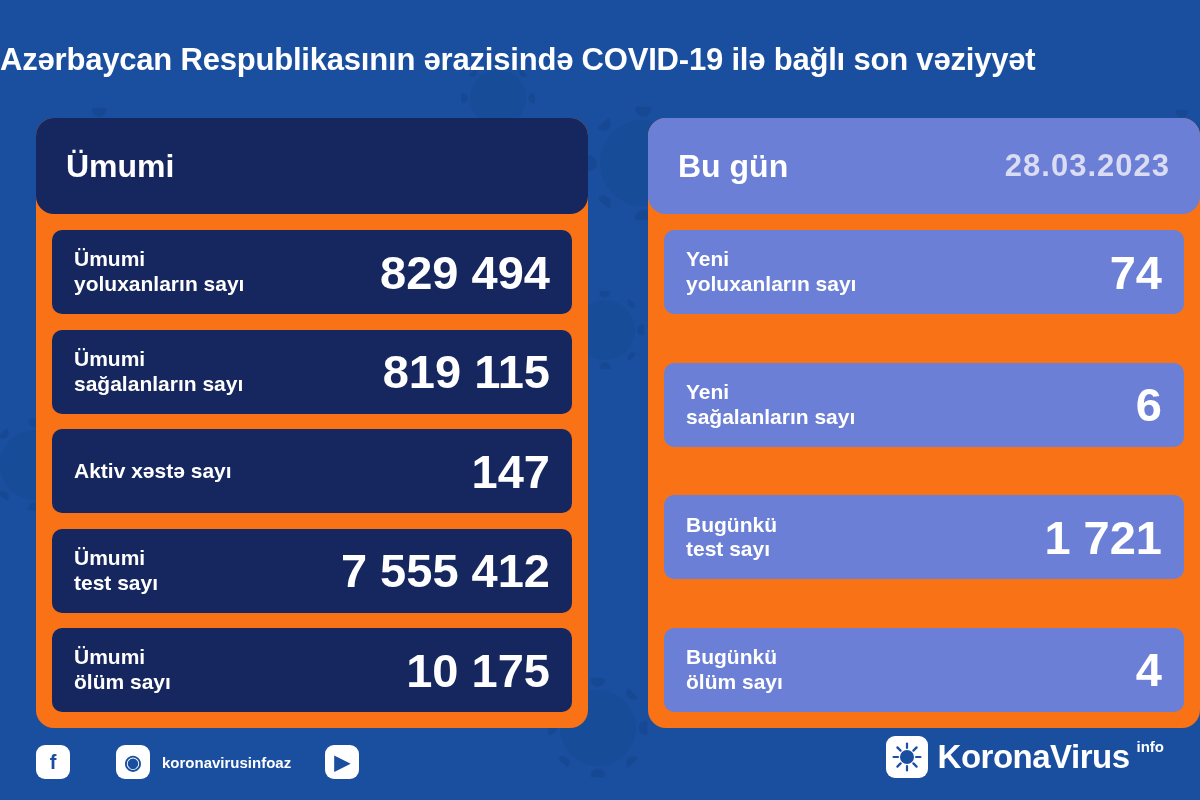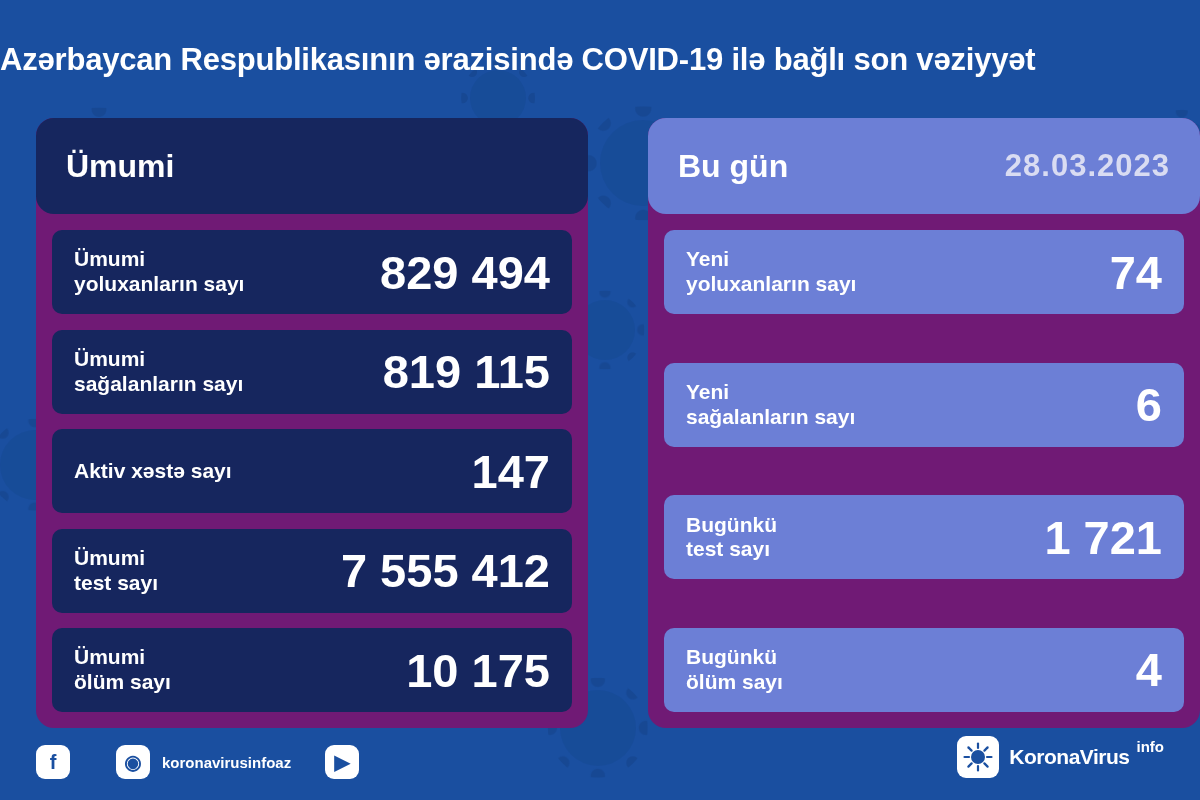--- a/index.html
+++ b/index.html
@@ -51,21 +51,21 @@
     color: #ffffff;
     font-size: 31px;
     font-weight: bold;
     letter-spacing: -.2px;
     white-space: nowrap;
   }
 
   .panel {
     position: absolute;
     border-radius: 18px;
-    background: #701a75;
+    background: #f97316;
     padding: 16px;
   }
   .panel.left  { left: 36px;  top: 118px; width: 552px; height: 610px; }
   .panel.right { left: 648px; top: 118px; width: 552px; height: 610px; }
 
   .panel-head {
     position: absolute;
     left: 0; top: 0;
     width: 100%;
     height: 96px;
@@ -144,21 +144,21 @@
     display: flex; align-items: center;
   }
   .brand .bicon {
     width: 42px; height: 42px; border-radius: 9px;
     background: #ffffff;
     margin-right: 10px;
     display: flex; align-items: center; justify-content: center;
     flex: none;
   }
   .brand .btext {
-    color: #ffffff; font-size: 21px; font-weight: bold; letter-spacing: -.5px;
+    color: #ffffff; font-size: 33px; font-weight: bold; letter-spacing: -.5px;
   }
   .brand .bsuffix {
     color: #ffffff; font-size: 15px; font-weight: bold;
     align-self: flex-start; margin-top: 2px; margin-left: 7px;
   }
 </style>
 </head>
 <body>
 
 <div id="root">

